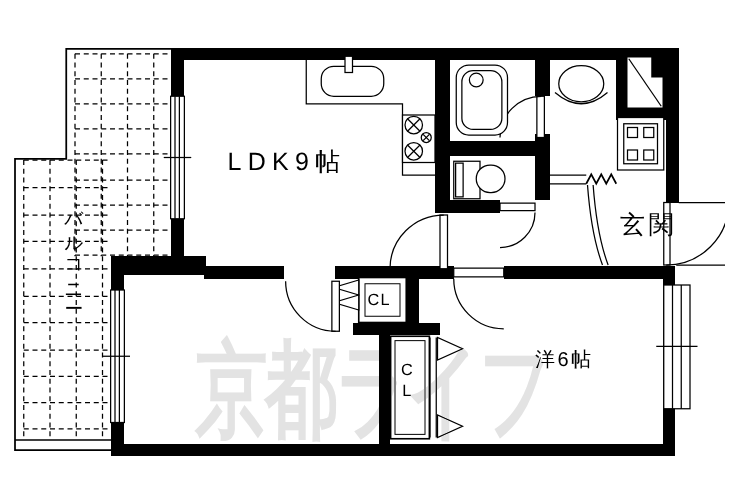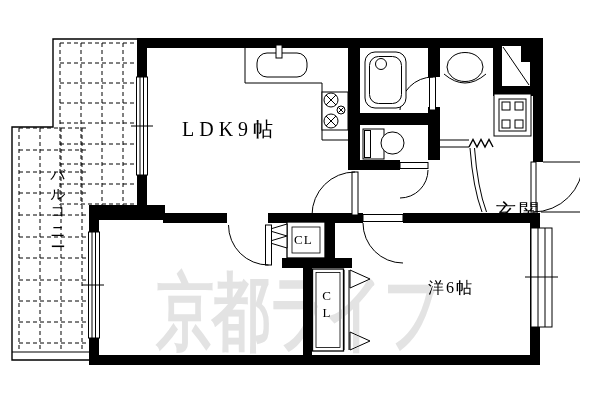--- a/index.html
+++ b/index.html
@@ -1,25 +1,25 @@
 <!DOCTYPE html>
 <html><head>
 <meta charset="utf-8">
 <style>
   html,body{margin:0;padding:0;background:#fff;}
   .stage{position:relative;width:580px;height:400px;background:#fff;overflow:hidden;
-         font-family:Liberation Serif, serif;}
+         font-family:Liberation Sans, sans-serif;}
   .stage svg{position:absolute;left:0;top:0;}
   .label{position:absolute;color:#000;white-space:nowrap;z-index:5;}
   .vm{writing-mode:vertical-rl;text-orientation:mixed;}
   .vu{writing-mode:vertical-rl;text-orientation:upright;}
   .ldk{left:182px;top:116px;font-size:20px;letter-spacing:5px;}
   .r75{left:137px;top:278px;font-size:20px;letter-spacing:2px;}
   .r6{left:428px;top:278px;font-size:16px;letter-spacing:2px;}
-  .genkan{left:496px;top:166px;font-size:20px;letter-spacing:3px;margin-top:32px;}
+  .genkan{left:496px;top:166px;font-size:20px;letter-spacing:3px;}
   .balcony{left:48px;top:158px;font-size:15px;letter-spacing:3px;}
   .cl1{left:294px;top:232px;font-size:13px;letter-spacing:1px;}
   .cl2{left:318px;top:288px;font-size:13px;letter-spacing:2px;}
   .watermark{position:absolute;left:156px;top:257px;font-size:58px;font-weight:bold;
              letter-spacing:-2px;color:#e3e3e3;transform:scale(1,1.45);
              transform-origin:0 0;mix-blend-mode:darken;z-index:9;white-space:nowrap;}
 </style>
 </head>
 <body>
 

